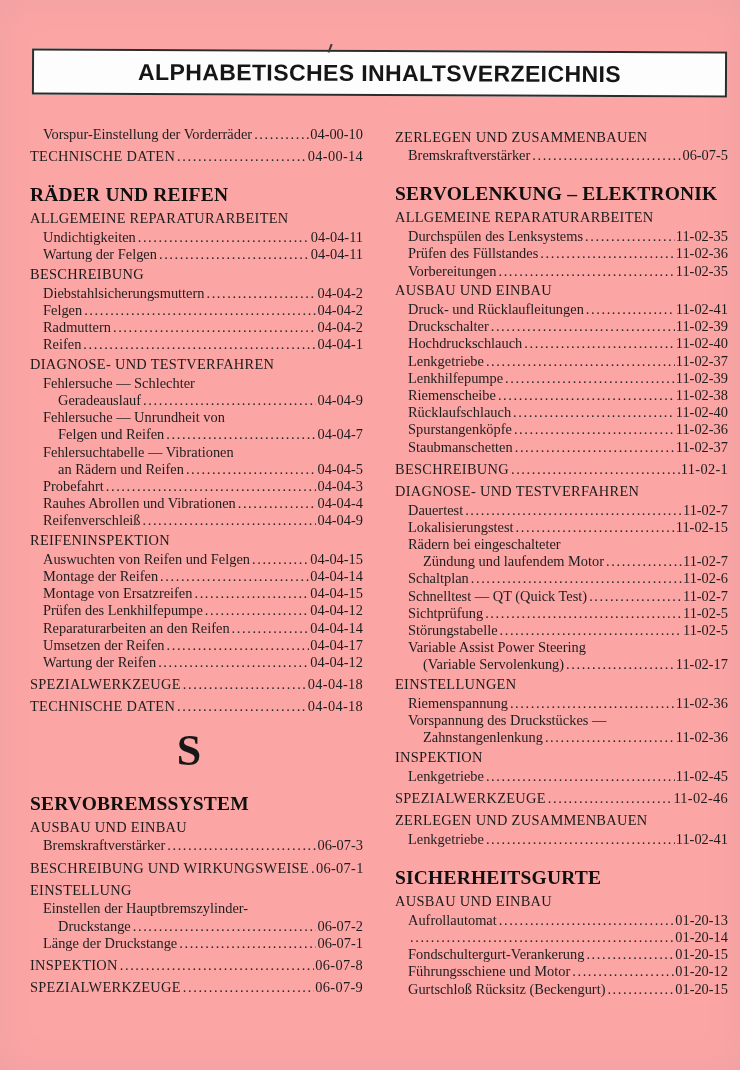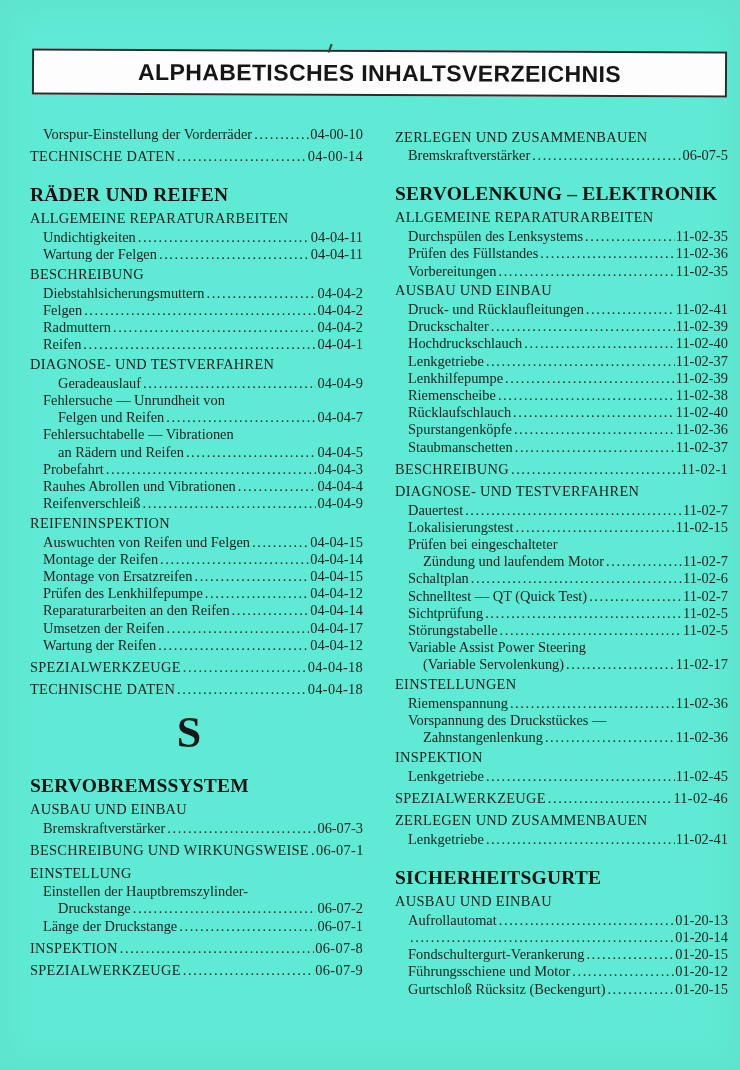--- a/index.html
+++ b/index.html
@@ -4,21 +4,21 @@
 <style>
   html,body{margin:0;padding:0;}
   body{
     width:740px;height:1070px;
     background:#f4f4f5;
     font-family:"Liberation Sans","DejaVu Sans",sans-serif;
     -webkit-font-smoothing:antialiased;
   }
   .page{
     position:relative;width:740px;height:1070px;overflow:hidden;
-    background:#5eead4;
+    background:#fca5a5;
     box-shadow:inset 0 0 35px rgba(120,125,135,0.10);
     color:#1f1f1f;
   }
   
   .title-box{
     position:absolute;left:32px;top:50px;width:691px;height:42px;
     border:2px solid #2c2c2c;
     display:flex;align-items:center;justify-content:center;
     background:#fdfdfe;
     transform:rotate(0.25deg);
@@ -114,20 +114,23 @@
           <span class="txt">Radmuttern</span>
           <span class="leader">..................................................................................................................................</span>
           <span class="pg">04-04-2</span>
         </div>
         <div class="row ind1">
           <span class="txt">Reifen</span>
           <span class="leader">..................................................................................................................................</span>
           <span class="pg">04-04-1</span>
         </div>
         <div class="h2row">DIAGNOSE- UND TESTVERFAHREN</div>
+        <div class="row ind1">
+          <span class="txt">Fehlersuche — Schlechter</span>
+        </div>
         <div class="row ind2">
           <span class="txt">Geradeauslauf</span>
           <span class="leader">..................................................................................................................................</span>
           <span class="pg">04-04-9</span>
         </div>
         <div class="row ind1">
           <span class="txt">Fehlersuche — Unrundheit von</span>
         </div>
         <div class="row ind2">
           <span class="txt">Felgen und Reifen</span>
@@ -321,21 +324,21 @@
           <span class="txt">Dauertest</span>
           <span class="leader">..................................................................................................................................</span>
           <span class="pg">11-02-7</span>
         </div>
         <div class="row ind1">
           <span class="txt">Lokalisierungstest</span>
           <span class="leader">..................................................................................................................................</span>
           <span class="pg">11-02-15</span>
         </div>
         <div class="row ind1">
-          <span class="txt">Prüfen bei eingeschalteter</span>
+          <span class="txt">Rädern bei eingeschalteter</span>
         </div>
         <div class="row ind2">
           <span class="txt">Zündung und laufendem Motor</span>
           <span class="leader">..................................................................................................................................</span>
           <span class="pg">11-02-7</span>
         </div>
         <div class="row ind1">
           <span class="txt">Schaltplan</span>
           <span class="leader">..................................................................................................................................</span>
           <span class="pg">11-02-6</span>

